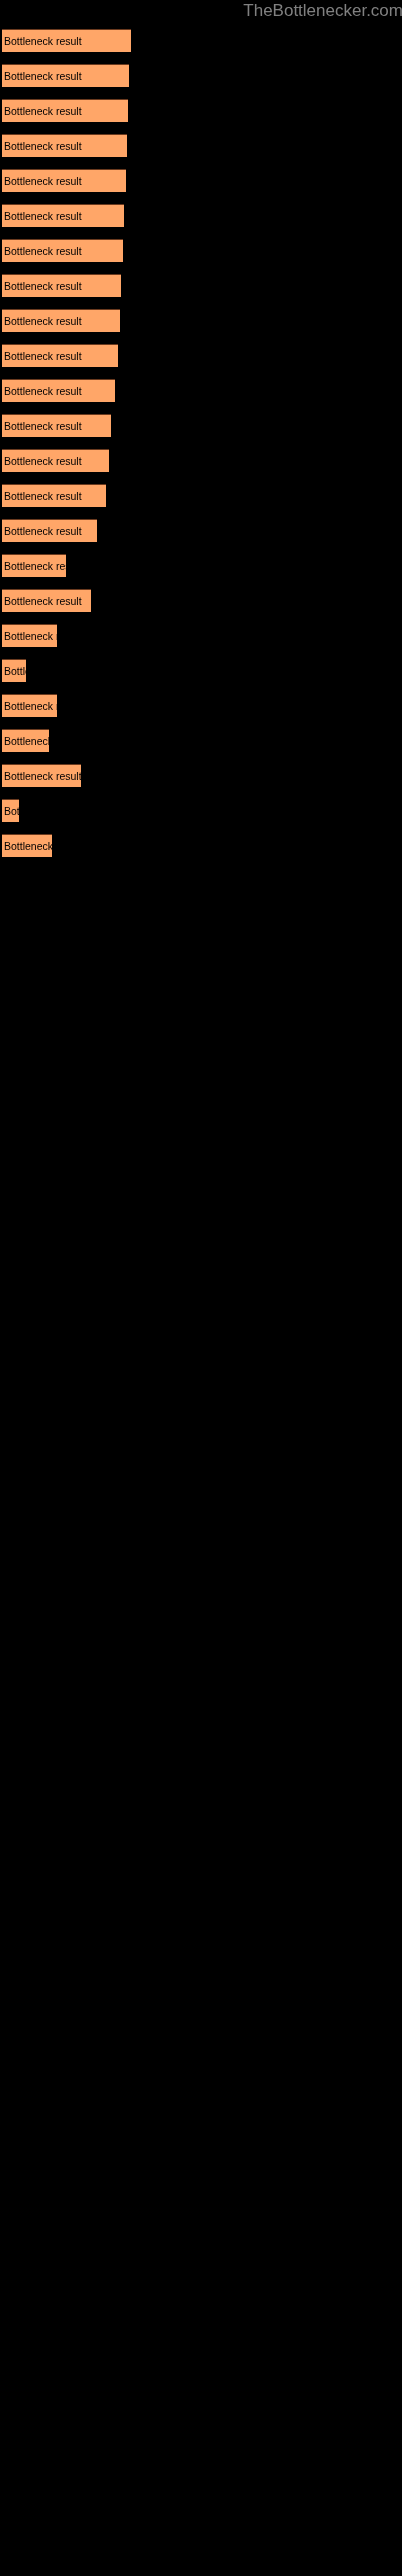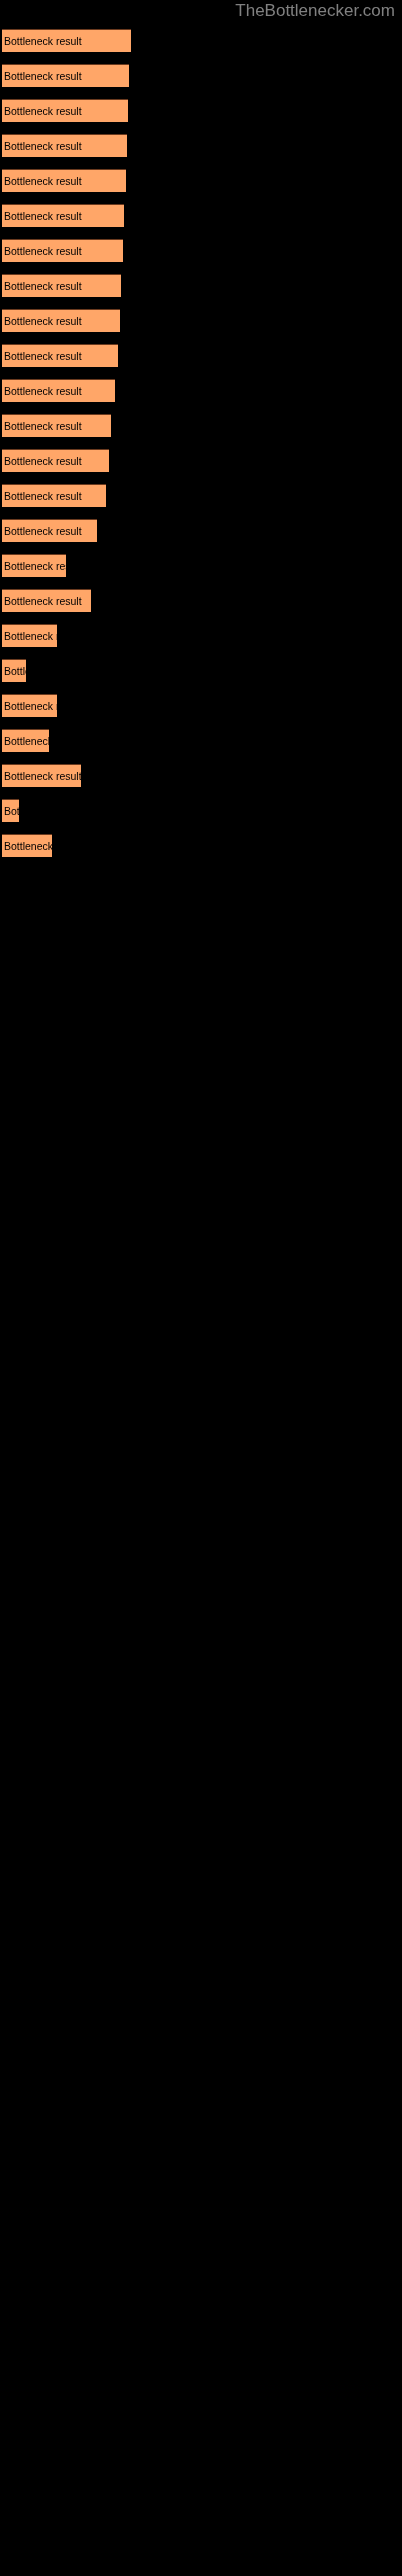--- a/index.html
+++ b/index.html
@@ -15,21 +15,21 @@
     background: #000000;
     font-family: "Liberation Sans", sans-serif;
     overflow: hidden;
   }
   #site-title {
     position: absolute;
     top: 0px;
     left: 0px;
     width: 403px;
     text-align: right;
-    padding-right: 8px;
+    padding-right: 0;
     box-sizing: border-box;
     color: #808080;
     font-size: 17px;
     line-height: 21px;
     font-family: "Liberation Sans", sans-serif;
     white-space: nowrap;
   }
   #chart {
     position: absolute;
     top: 29px;

